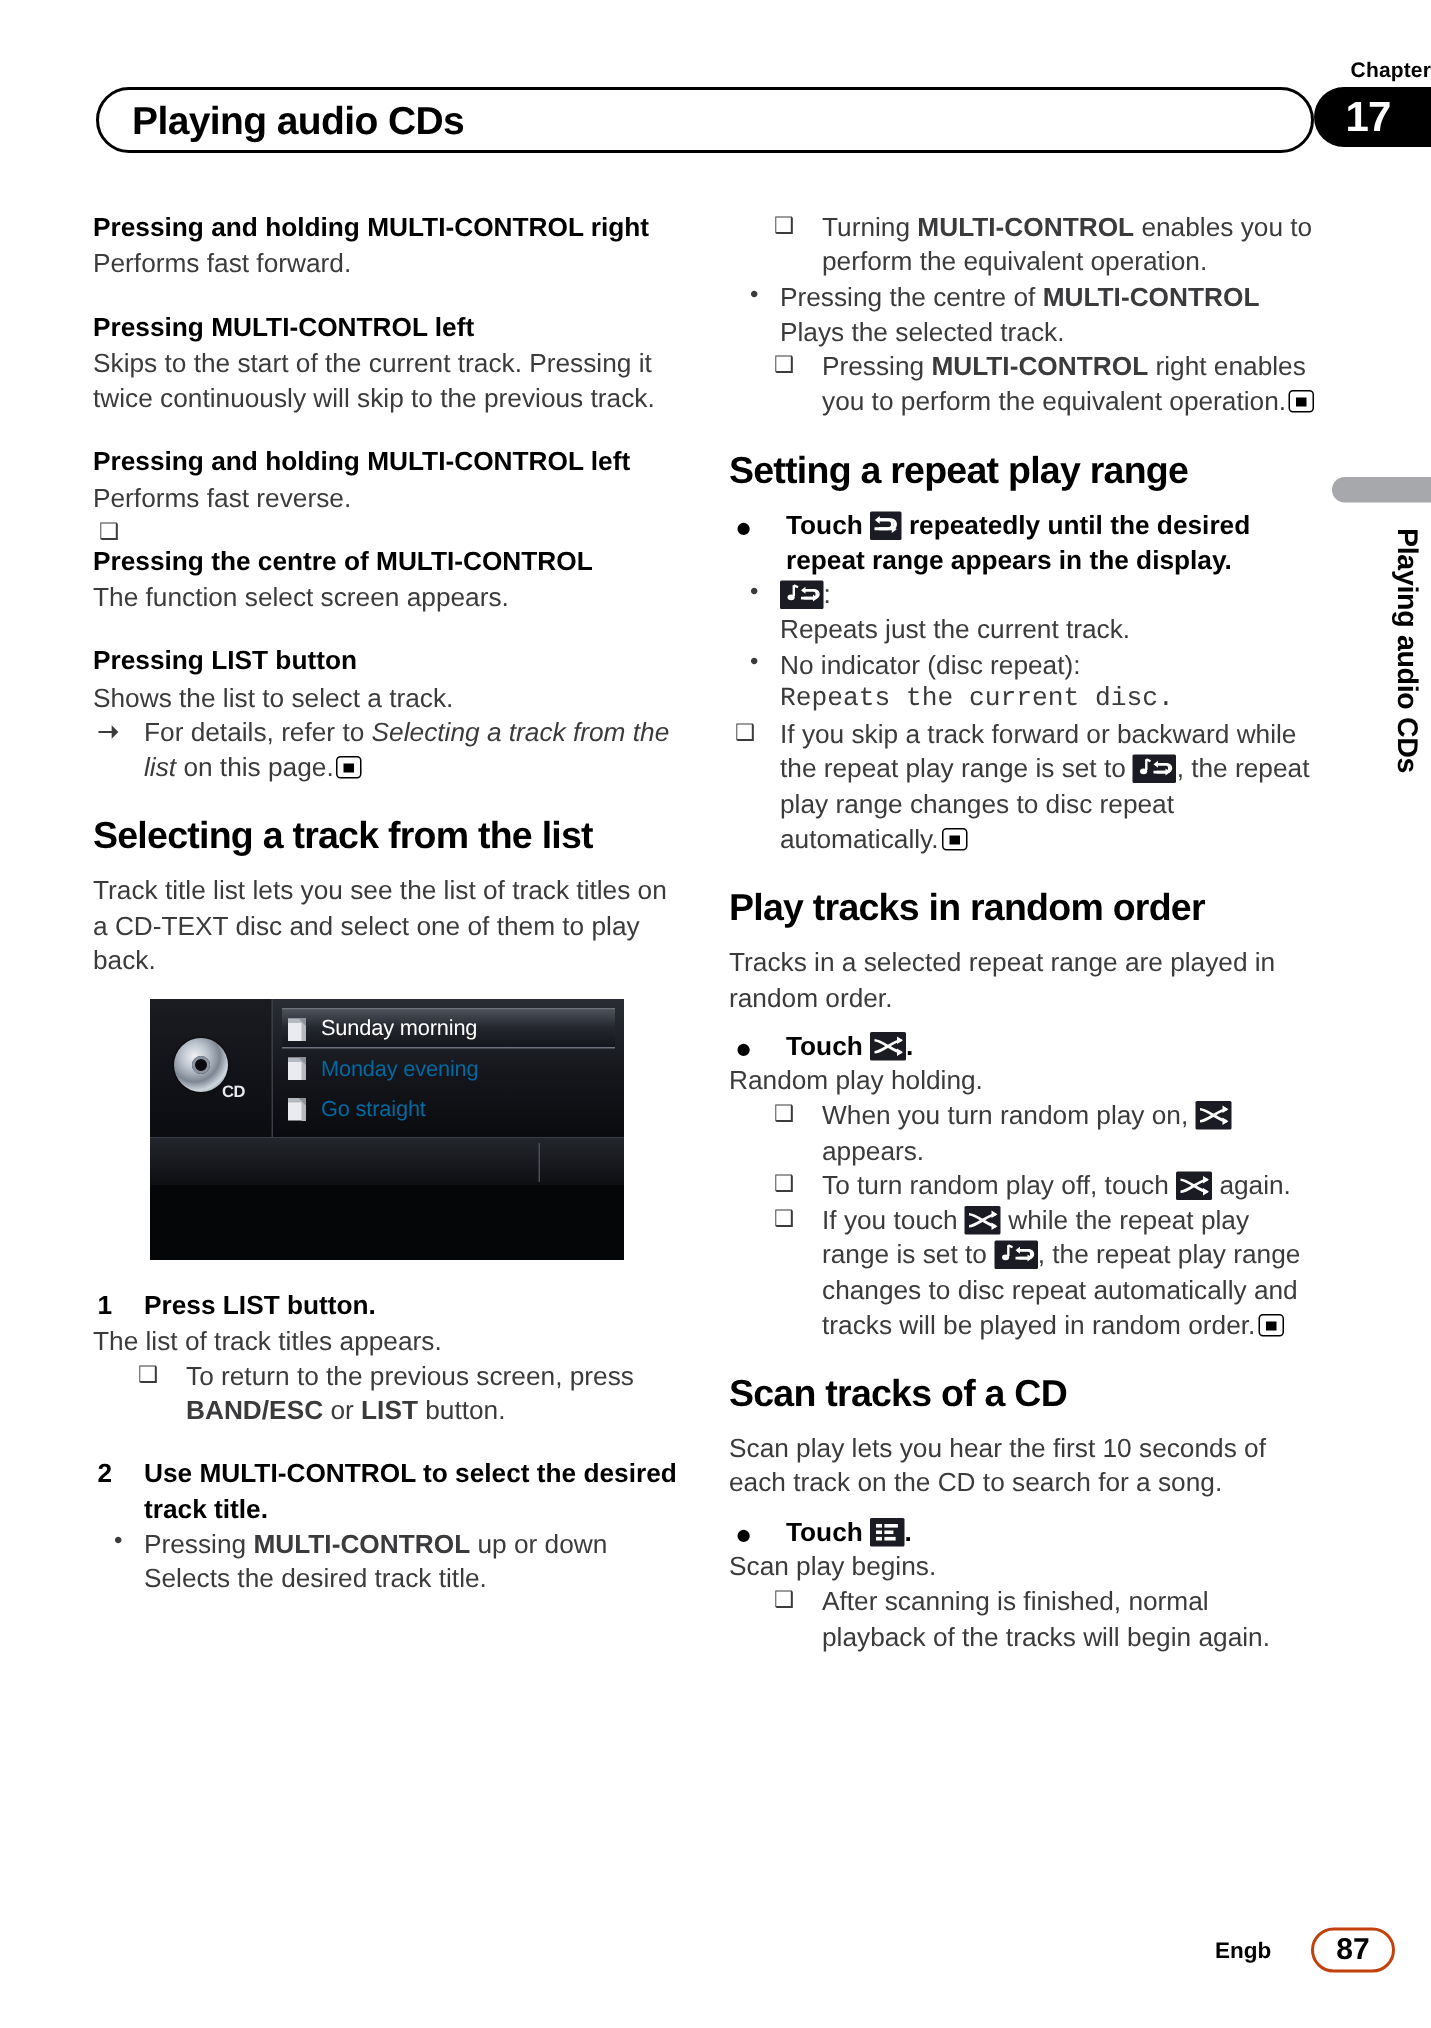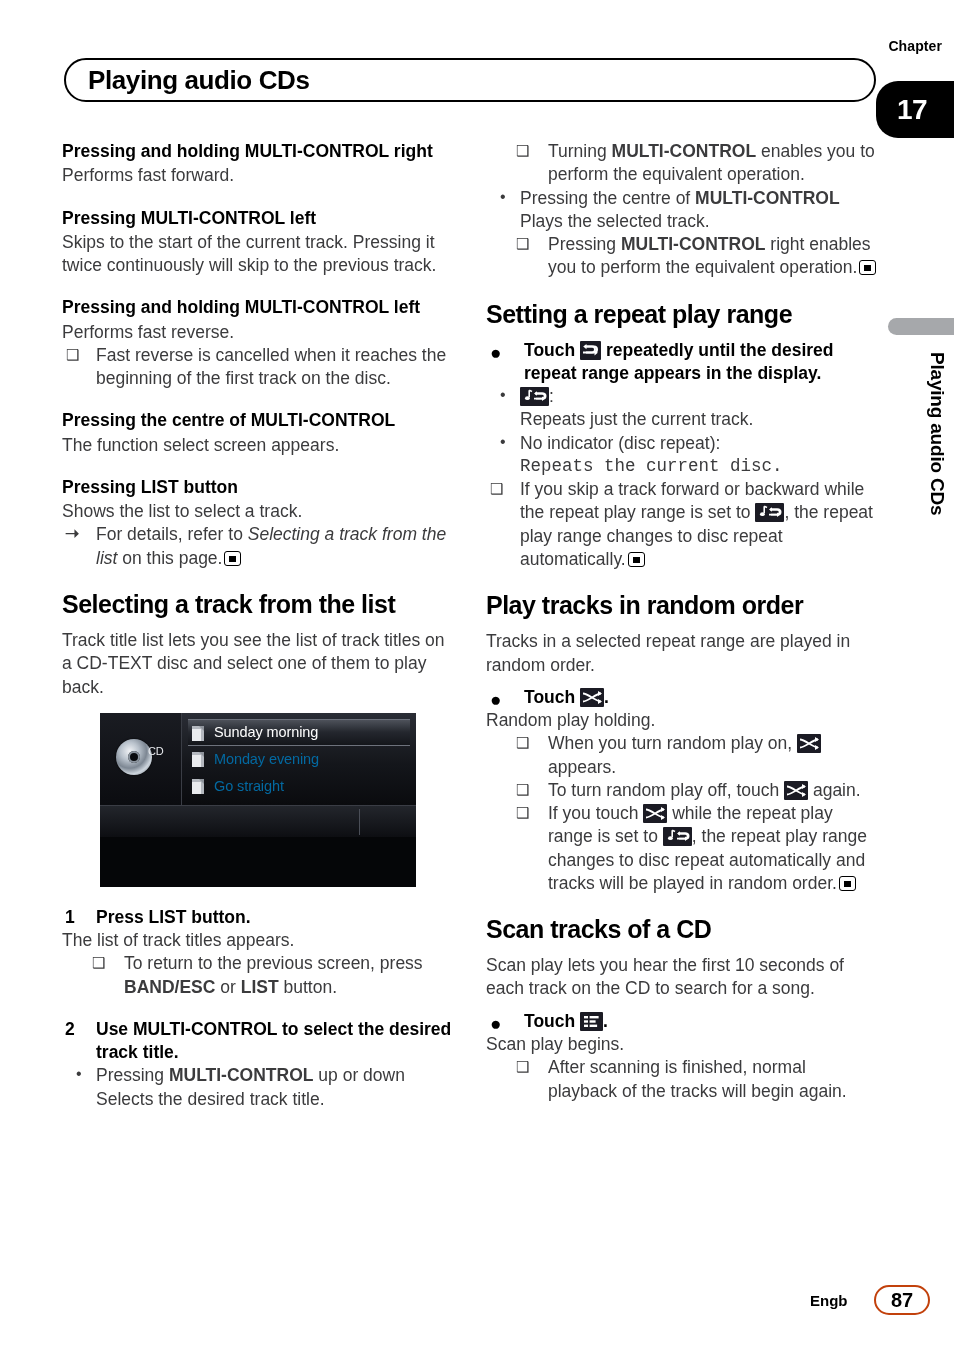--- a/index.html
+++ b/index.html
@@ -9,43 +9,42 @@
     background: #ffffff;
     font-family: "Liberation Sans", sans-serif;
     color: #231f20;
     position: relative;
     overflow: hidden;
   }
 
   
   .chapter-word {
     position: absolute;
-    right: 12px; top: 38px;
+    right: 0; top: 38px;
     font-size: 14px;
     font-weight: bold;
     letter-spacing: .1px;
     color: #000;
     text-align: right;
     width: 120px;
   }
   .chapter-badge {
     position: absolute;
     right: 0; top: 58px;
-    width: 78px; height: 57px;
+    width: 78px; height: 40px;
     background: #000;
     border-radius: 22px 0 0 22px;
     color: #fff;
     font-size: 28px;
     font-weight: bold;
     display: flex;
     align-items: center;
     justify-content: center;
     padding-right: 6px;
     letter-spacing: -.5px;
-    margin-top: 23px;
   }
   .title-pill {
     position: absolute;
     left: 64px; top: 58px;
     width: 812px; height: 44px;
     border: 2px solid #000;
     border-radius: 22px;
     background: #fff;
     display: flex;
     align-items: center;
@@ -262,22 +261,22 @@
     box-shadow: 0 0 2px #000;
   }
   .cd-disc::after {
     content:"";
     position:absolute; left:12px; top:12px;
     width:12px; height:12px; border-radius:50%;
     background:#0a0b0e;
     box-shadow: inset 0 0 0 2px #8a939d;
   }
   .cd-label {
-    position:absolute; left:48px; top:32px;
-    color:#e8eaee; font-size:11px; font-weight:normal;
+    position:absolute; left:48px; top:56px;
+    color:#e8eaee; font-size:11px; font-weight:bold;
     font-family:"Liberation Sans", sans-serif;
     letter-spacing:-.2px;
   }
   .track-list { position:absolute; left:88px; top:6px; right:4px; }
   .track-row {
     position: relative;
     height: 27px;
     display: flex; align-items: center;
     padding-left: 26px;
     color: #0369a1;
@@ -355,21 +354,21 @@
 
   <div class="gap"></div>
 
   <p class="subhead"><b>Pressing</b><span> MULTI-CONTROL </span><b>left</b></p>
   <p class="body">Skips to the start of the current track. Pressing it twice continuously will skip to the previous track.</p>
 
   <div class="gap"></div>
 
   <p class="subhead"><b>Pressing and holding</b><span> MULTI-CONTROL left</span></p>
   <p class="body">Performs fast reverse.</p>
-  <p class="note"><span class="mk">❑</span><span>Fast reverse is cancelled when it reaches the beginning of the first track on the disc.</span></p>
+  <p class="note"><span class="mk">❑</span></p>
 
   <div class="gap"></div>
 
   <p class="subhead"><b>Pressing the centre of</b><span> MULTI-CONTROL</span></p>
   <p class="body">The function select screen appears.</p>
 
   <div class="gap"></div>
 
   <p class="subhead"><b>Pressing</b><span> LIST button</span></p>
   <p class="body">Shows the list to select a track.</p>

